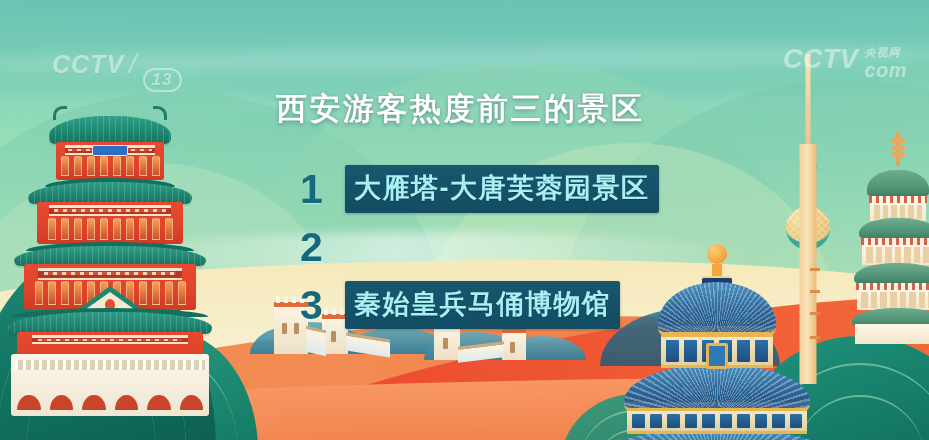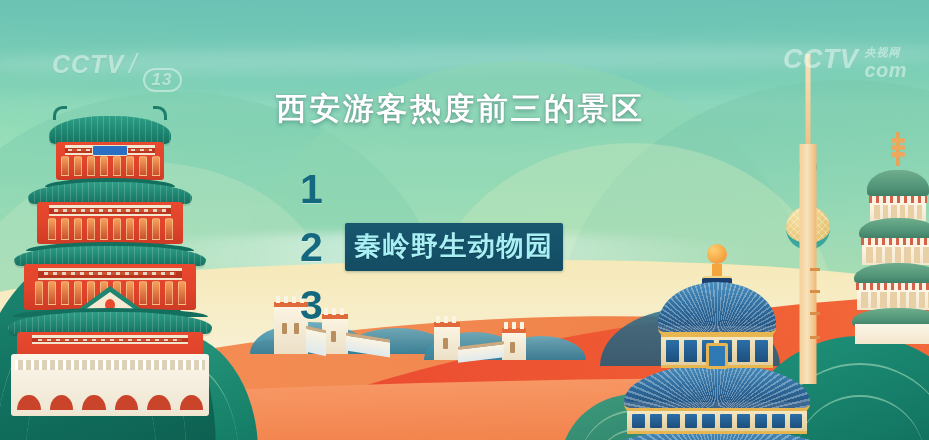--- a/index.html
+++ b/index.html
@@ -633,24 +633,25 @@
       <span class="com">com</span>
     </span>
   </div>
 
   <div class="content">
     <div class="headline">西安游客热度前三的景区</div>
 
     <div class="rank-list">
       <div class="rank-row">
         <span class="rank-num">1</span>
+        <span class="rank-label">大雁塔-大唐芙蓉园景区</span>
       </div>
       <div class="rank-row">
         <span class="rank-num">2</span>
-        <span class="rank-label">秦岭野生动物园</span>
       </div>
       <div class="rank-row">
         <span class="rank-num">3</span>
+        <span class="rank-label">秦始皇兵马俑博物馆</span>
       </div>
     </div>
   </div>
 
 </div>
 
 </body></html>

